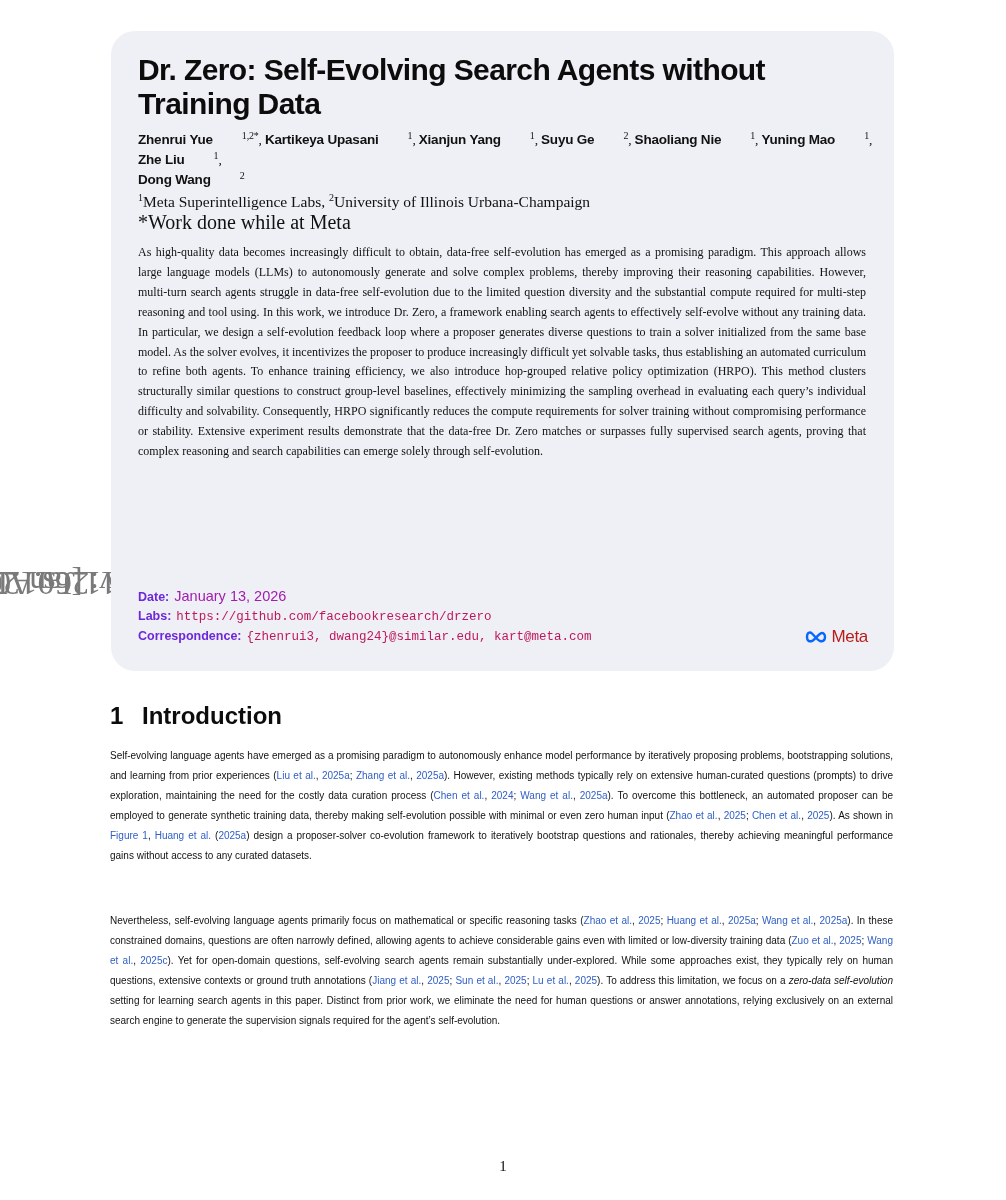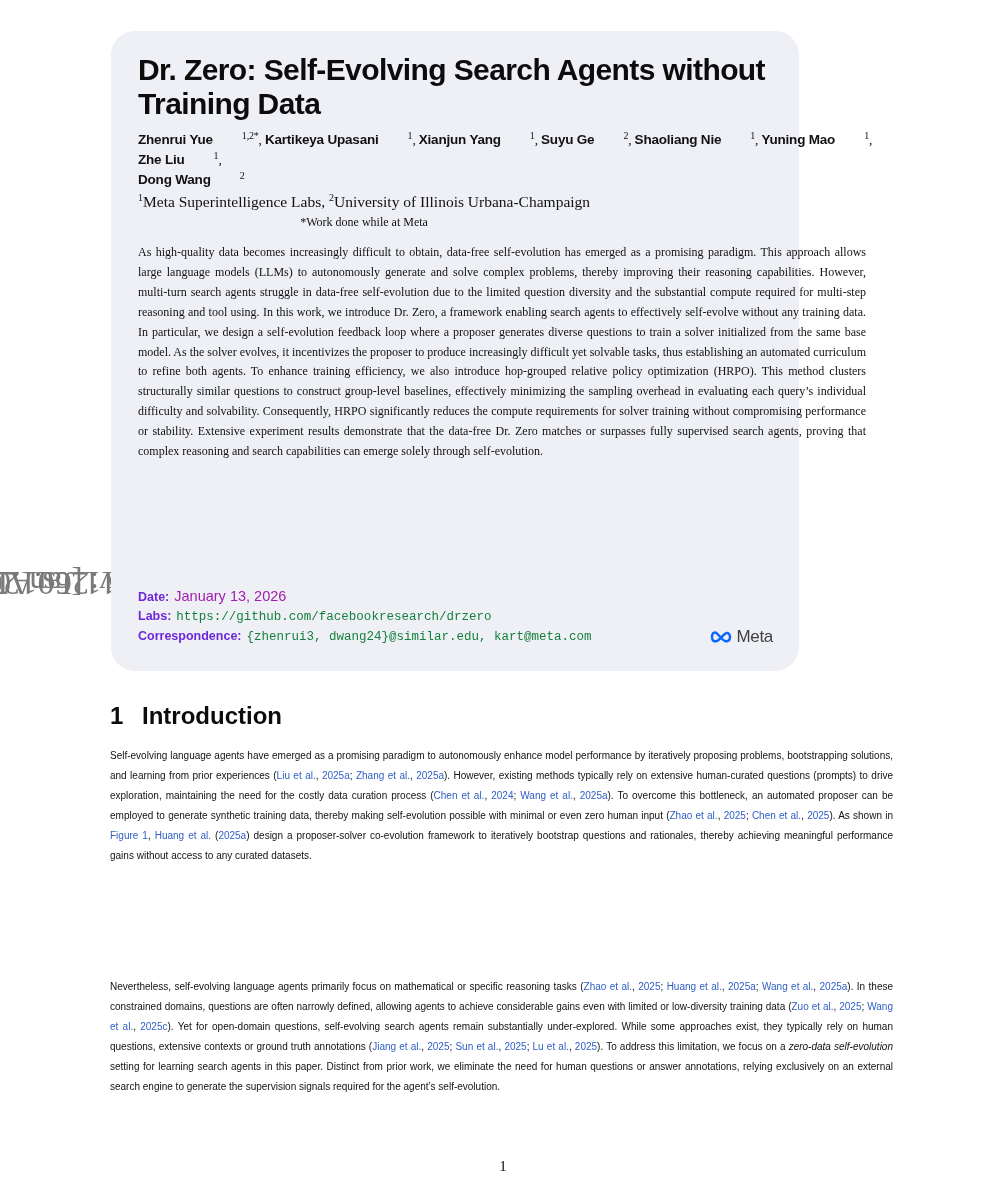--- a/index.html
+++ b/index.html
@@ -13,21 +13,21 @@
     position: absolute; left: 50%; top: 50%;
     transform: translate(-50%, -50%) rotate(-90deg);
     white-space: nowrap;
     font-family: "Liberation Serif", "DejaVu Serif", serif;
     font-size: 34px; color: #7a7a7a; letter-spacing: 0.3px;
   }
   .arxiv-stamp .gap { display: inline-block; width: 18px; }
 
   .header-box {
     position: absolute; left: 111px; top: 31px;
-    width: 688px; height: 640px;
+    width: 783px; height: 640px;
     background: #eff0f5; border-radius: 24px;
   }
   .title {
     position: absolute; left: 27px; top: 22px; width: 720px;
     font-family: "Liberation Sans", "DejaVu Sans", sans-serif;
     font-weight: bold; font-size: 30px; line-height: 34px; color: #0c0c0c;
     letter-spacing: -0.6px;
   }
   .authors {
     position: absolute; left: 27px; top: 99px; width: 740px;
@@ -51,43 +51,43 @@
   .meta-rows {
     position: absolute; left: 27px; top: 555px; width: 730px;
     font-size: 14px; line-height: 20px;
   }
   .meta-row { height: 20px; white-space: nowrap; }
   .meta-label {
     font-family: "Liberation Sans", "DejaVu Sans", sans-serif; font-weight: bold;
     font-size: 12.5px; color: #6d28d9; margin-right: 5px;
   }
   .meta-value { font-family: Liberation Sans, sans-serif; font-size: 14.5px; color: #a21caf; }
-  .meta-link { font-family: "Liberation Mono", "DejaVu Sans Mono", monospace; font-size: 12.5px; color: #15803d; text-decoration: none; }
+  .meta-link { font-family: "Liberation Mono", "DejaVu Sans Mono", monospace; font-size: 12.5px; color: #be185d; text-decoration: none; }
   .meta-logo {
     position: absolute; right: 26px; top: 596px;
     display: flex; align-items: center; gap: 3px;
   }
   .meta-logo .word {
     font-family: "Liberation Sans", "DejaVu Sans", sans-serif;
-    font-size: 17px; color: #404040; letter-spacing: -0.3px;
+    font-size: 17px; color: #b91c1c; letter-spacing: -0.3px;
   }
 
   .section-heading {
     position: absolute; left: 110px; top: 703px;
     font-family: "Liberation Sans", "DejaVu Sans", sans-serif;
     font-weight: bold; font-size: 24px; line-height: 26px; color: #0c0c0c;
   }
   .section-heading .num { display: inline-block; width: 32px; }
   .body-para {
     position: absolute; left: 110px; width: 783px;
     font-family: Liberation Sans, sans-serif;
     font-size: 10px; line-height: 19.9px; text-align: justify; color: #111;
   }
   .para-1 { top: 746px; }
-  .para-2 { top: 977px; }
+  .para-2 { top: 911px; }
   .cite { color: #2f5ec4; text-decoration: none; }
   .page-number {
     position: absolute; left: 0; width: 1006px; top: 1158px; text-align: center;
     font-family: "Liberation Serif", "DejaVu Serif", serif; font-size: 15px; color: #111;
   }
 </style>
 </head>
 <body>
 
 <div class="arxiv-stamp">
@@ -102,21 +102,21 @@
 
 <div class="header-box">
   <div class="title">Dr. Zero: Self-Evolving Search Agents without Training Data</div>
 
   <div class="authors" id="authors"><span>Zhenrui Yue</span><sup>1,2*</sup><span class="sep">, </span><span>Kartikeya Upasani</span><sup>1</sup><span class="sep">, </span><span>Xianjun Yang</span><sup>1</sup><span class="sep">, </span><span>Suyu Ge</span><sup>2</sup><span class="sep">, </span><span>Shaoliang Nie</span><sup>1</sup><span class="sep">, </span><span>Yuning Mao</span><sup>1</sup><span class="sep">, </span><span>Zhe Liu</span><sup>1</sup><span class="sep">, </span><br><span>Dong Wang</span><sup>2</sup></div>
 
   <div class="affil">
     <div>
       <sup>1</sup><span>Meta Superintelligence Labs</span>, <sup>2</sup><span>University of Illinois Urbana-Champaign</span>
     </div>
-    <div style="font-size:12px;text-align:center;">*Work done while at Meta</div>
+    <div style="font-size:20px;">*Work done while at Meta</div>
   </div>
 
   <div class="abstract">As high-quality data becomes increasingly difficult to obtain, data-free self-evolution has emerged as a promising paradigm. This approach allows large language models (LLMs) to autonomously generate and solve complex problems, thereby improving their reasoning capabilities. However, multi-turn search agents struggle in data-free self-evolution due to the limited question diversity and the substantial compute required for multi-step reasoning and tool using. In this work, we introduce Dr. Zero, a framework enabling search agents to effectively self-evolve without any training data. In particular, we design a self-evolution feedback loop where a proposer generates diverse questions to train a solver initialized from the same base model. As the solver evolves, it incentivizes the proposer to produce increasingly difficult yet solvable tasks, thus establishing an automated curriculum to refine both agents. To enhance training efficiency, we also introduce hop-grouped relative policy optimization (HRPO). This method clusters structurally similar questions to construct group-level baselines, effectively minimizing the sampling overhead in evaluating each query’s individual difficulty and solvability. Consequently, HRPO significantly reduces the compute requirements for solver training without compromising performance or stability. Extensive experiment results demonstrate that the data-free Dr. Zero matches or surpasses fully supervised search agents, proving that complex reasoning and search capabilities can emerge solely through self-evolution.</div>
 
   <div class="meta-rows">
     <div class="meta-row">
       <span class="meta-label">Date:</span><span class="meta-value">January 13, 2026</span>
     </div>
     <div class="meta-row">
       <span class="meta-label">Labs:</span><a class="meta-link">https://github.com/facebookresearch/drzero</a>

